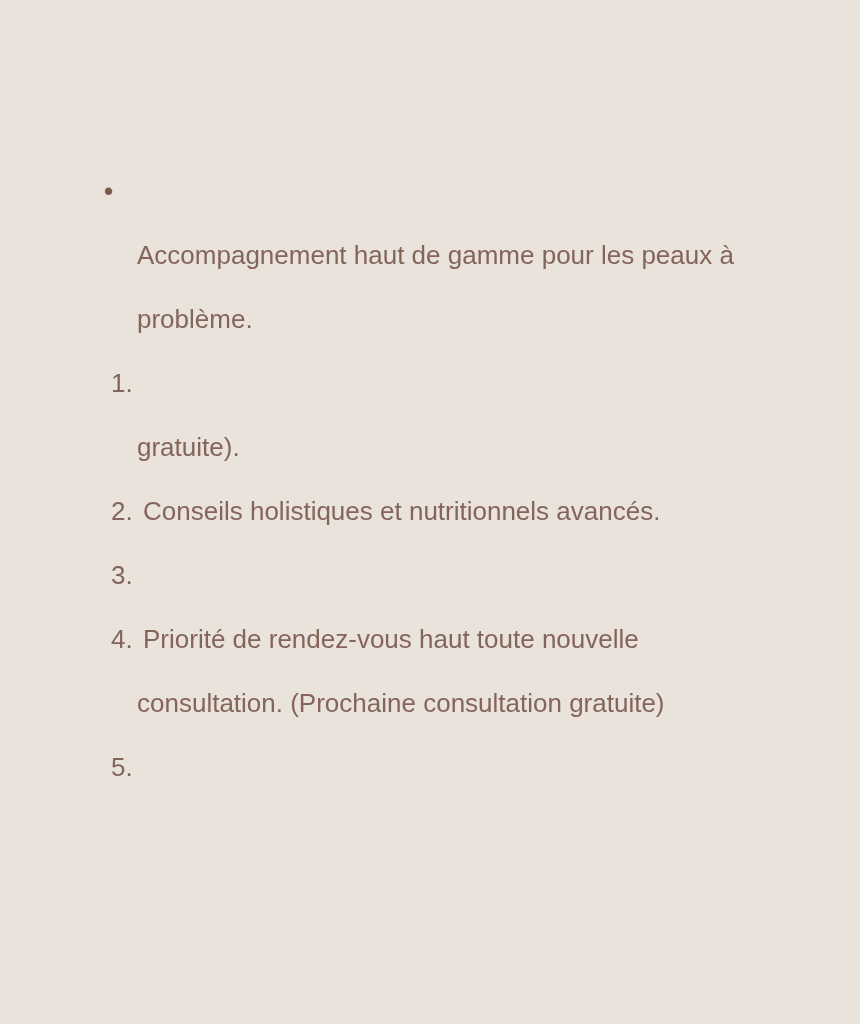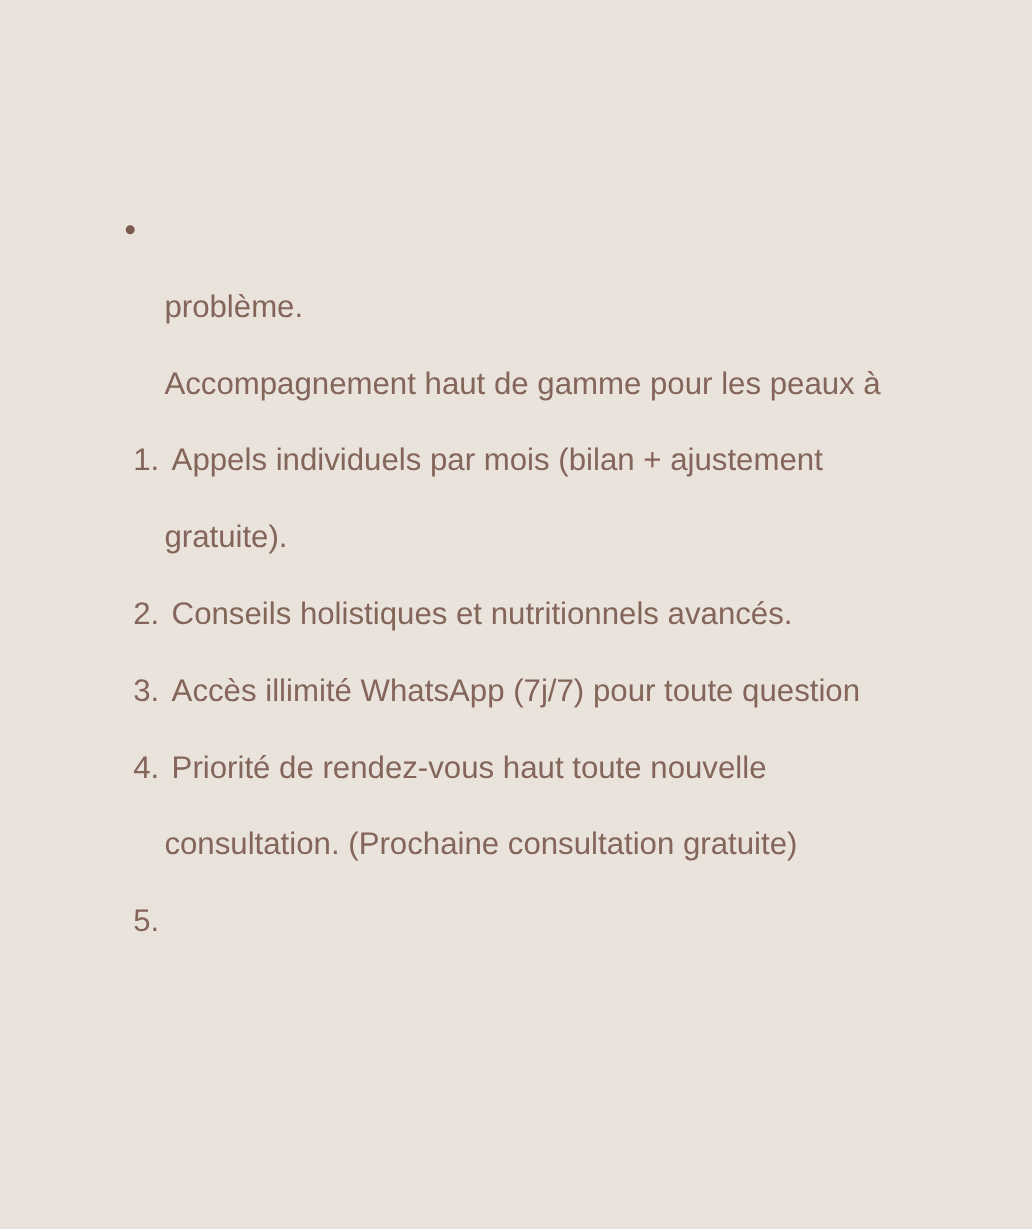--- a/index.html
+++ b/index.html
@@ -54,42 +54,40 @@
 </head>
 <body>
 
 <div class="content">
 
   <div class="line heading">
     <span class="marker">•</span>
   </div>
 
   <div class="line">
-    <span>problème.</span>
+    <span>Accompagnement haut de gamme pour les peaux à</span>
   </div>
   <div class="line">
-    <span>Accompagnement haut de gamme pour les peaux à</span>
+    <span>problème.</span>
   </div>
 
   <div class="line item-first">
     <span class="num">1.</span>
-    <span>Appels individuels par mois (bilan + ajustement</span>
   </div>
   <div class="line">
     <span>gratuite).</span>
   </div>
 
   <div class="line item-first">
     <span class="num">2.</span>
     <span>Conseils holistiques et nutritionnels avancés.</span>
   </div>
 
   <div class="line item-first">
     <span class="num">3.</span>
-    <span>Accès illimité WhatsApp (7j/7) pour toute question</span>
   </div>
 
   <div class="line item-first">
     <span class="num">4.</span>
     <span>Priorité de rendez-vous haut toute nouvelle</span>
   </div>
   <div class="line">
     <span>consultation. (Prochaine consultation gratuite)</span>
   </div>
 

